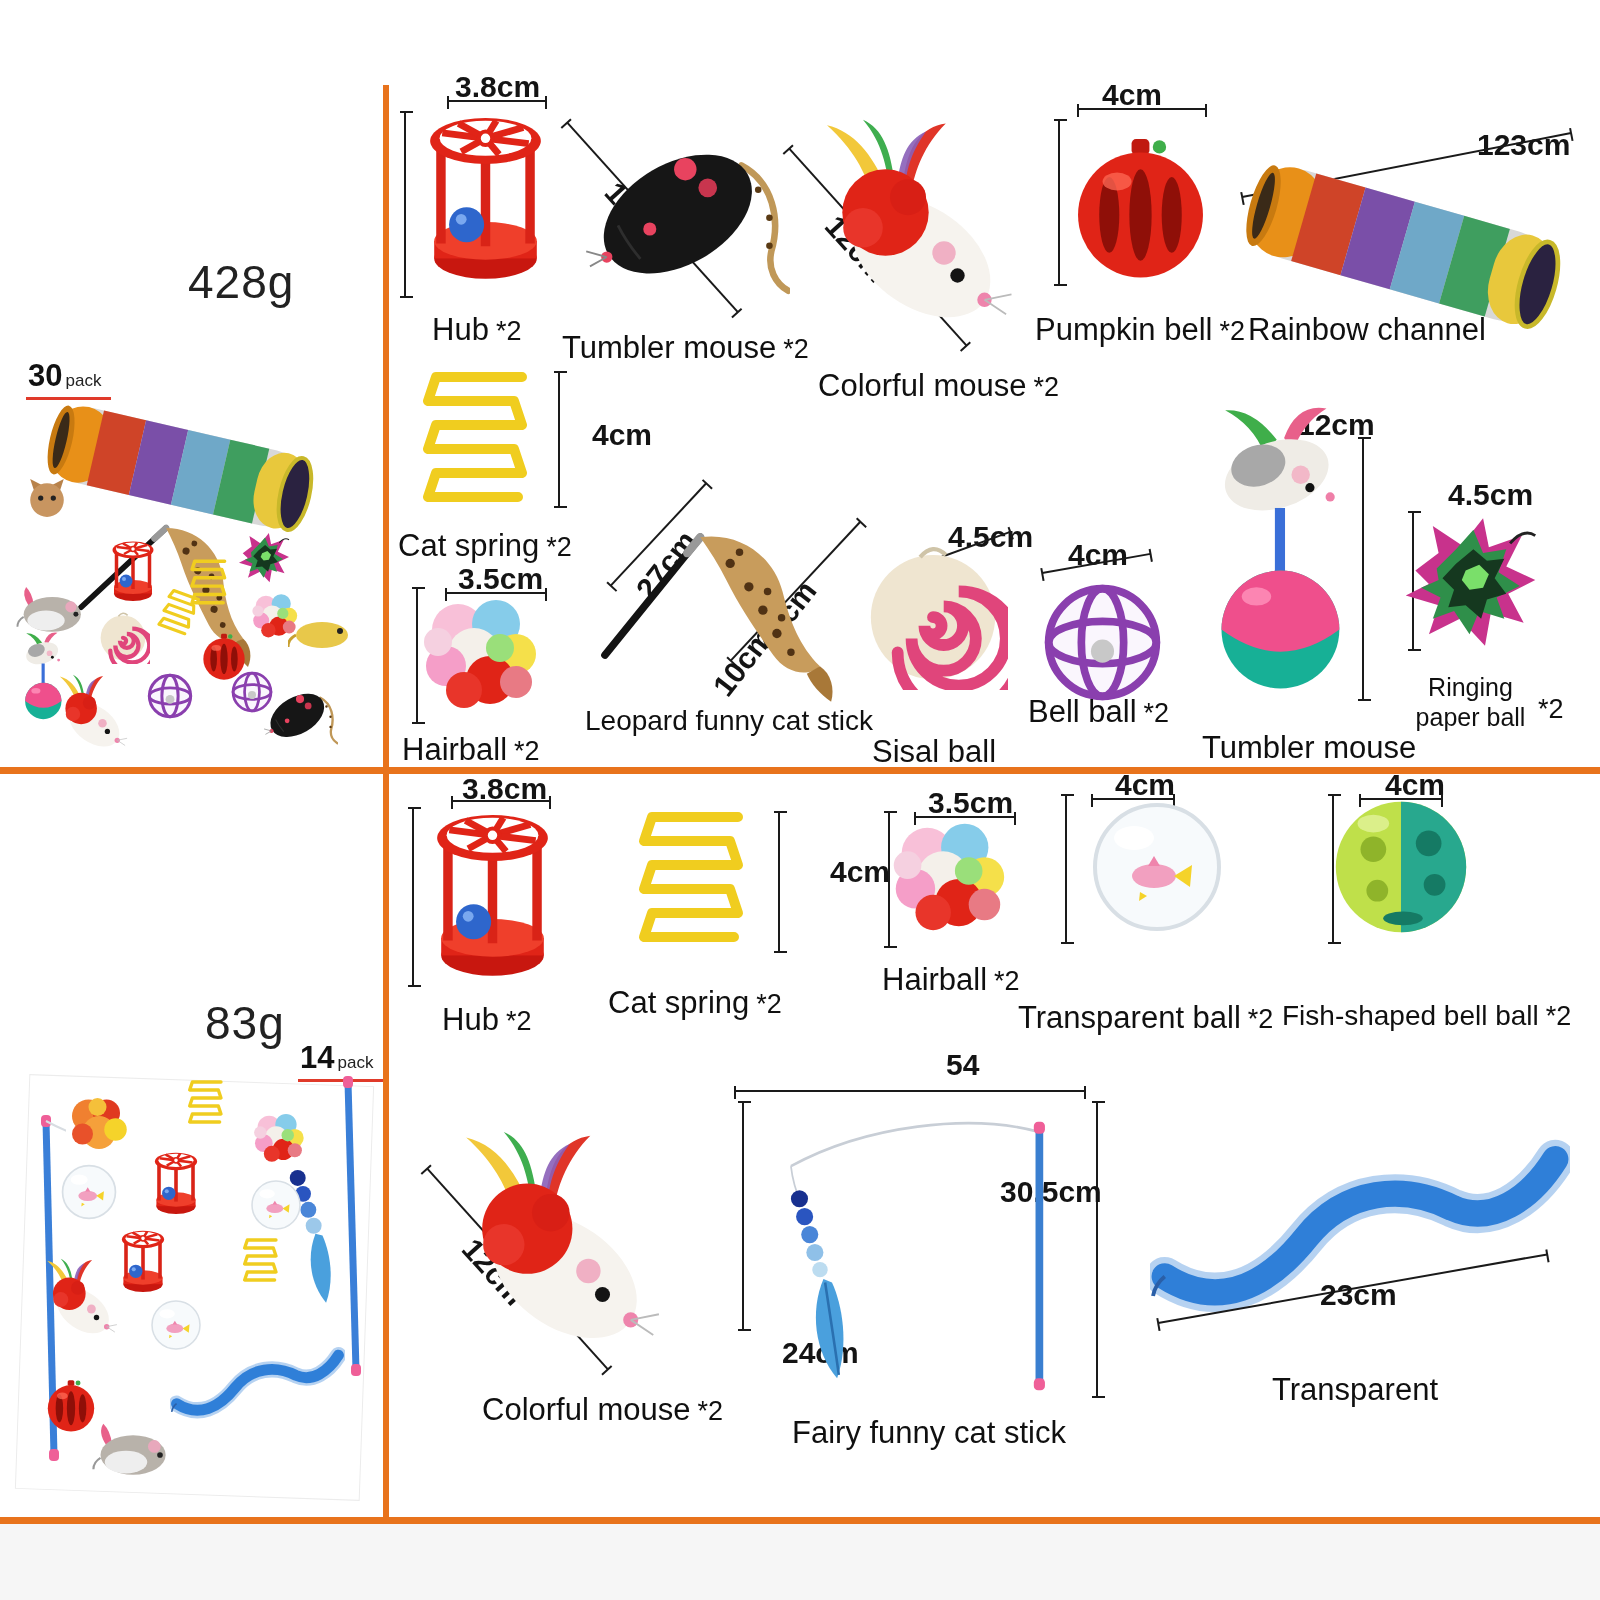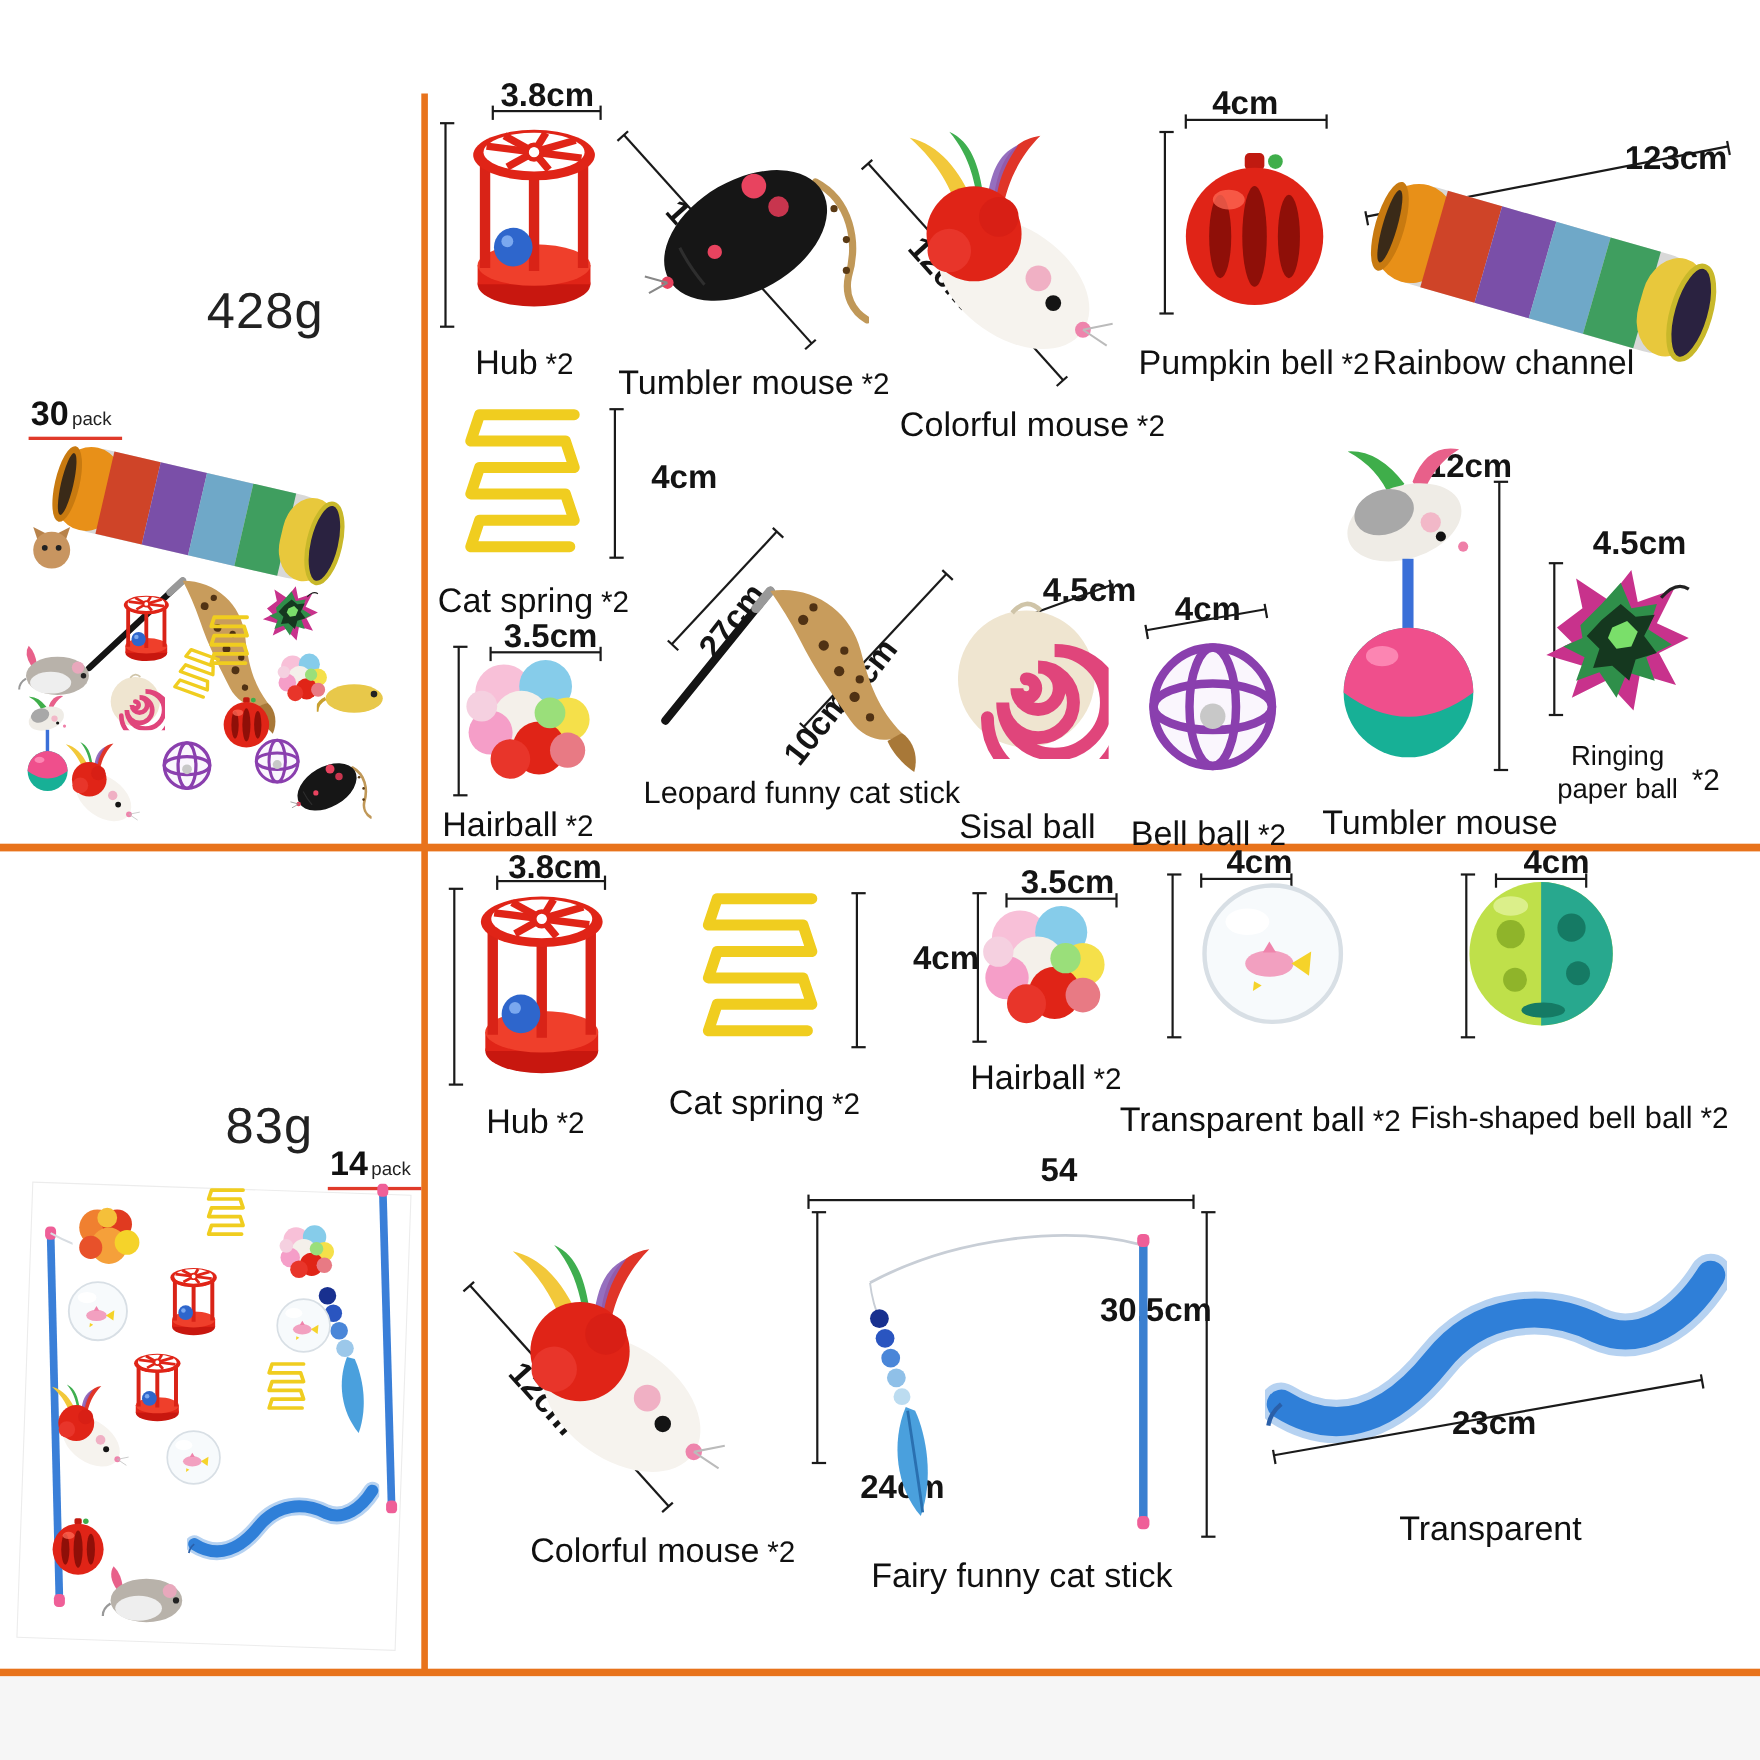--- a/index.html
+++ b/index.html
@@ -445,21 +445,21 @@
   <svg class="toy" style="left:858px;top:540px;width:150px;height:150px">
       <use href="#sym-sisal"></use>
     </svg>
   <div class="lbl" style="left:872px;top:734px"><span>Sisal ball</span></div>
 
   <div class="dim" style="left:1068px;top:538px">4cm</div>
   <div class="mh" style="left:1042px;top:572px;width:110px;transform:rotate(-10deg)"></div>
   <svg class="toy" style="left:1040px;top:580px;width:125px;height:125px">
       <use href="#sym-bellball"></use>
     </svg>
-  <div class="lbl" style="left:1028px;top:740px"><span>Bell ball</span><span class="qty">*2</span></div>
+  <div class="lbl" style="left:1028px;top:694px"><span>Bell ball</span><span class="qty">*2</span></div>
 
   <div class="dim" style="left:1298px;top:408px">12cm</div>
   <div class="mv" style="left:1362px;top:438px;height:262px"></div>
   <svg class="toy" style="left:1192px;top:396px;width:175px;height:305px">
       <use href="#sym-tumbler"></use>
     </svg>
   <div class="lbl" style="left:1202px;top:730px"><span>Tumbler mouse</span></div>
 
   <div class="dim" style="left:1448px;top:478px">4.5cm</div>
   <div class="mv" style="left:1412px;top:512px;height:138px"></div>

